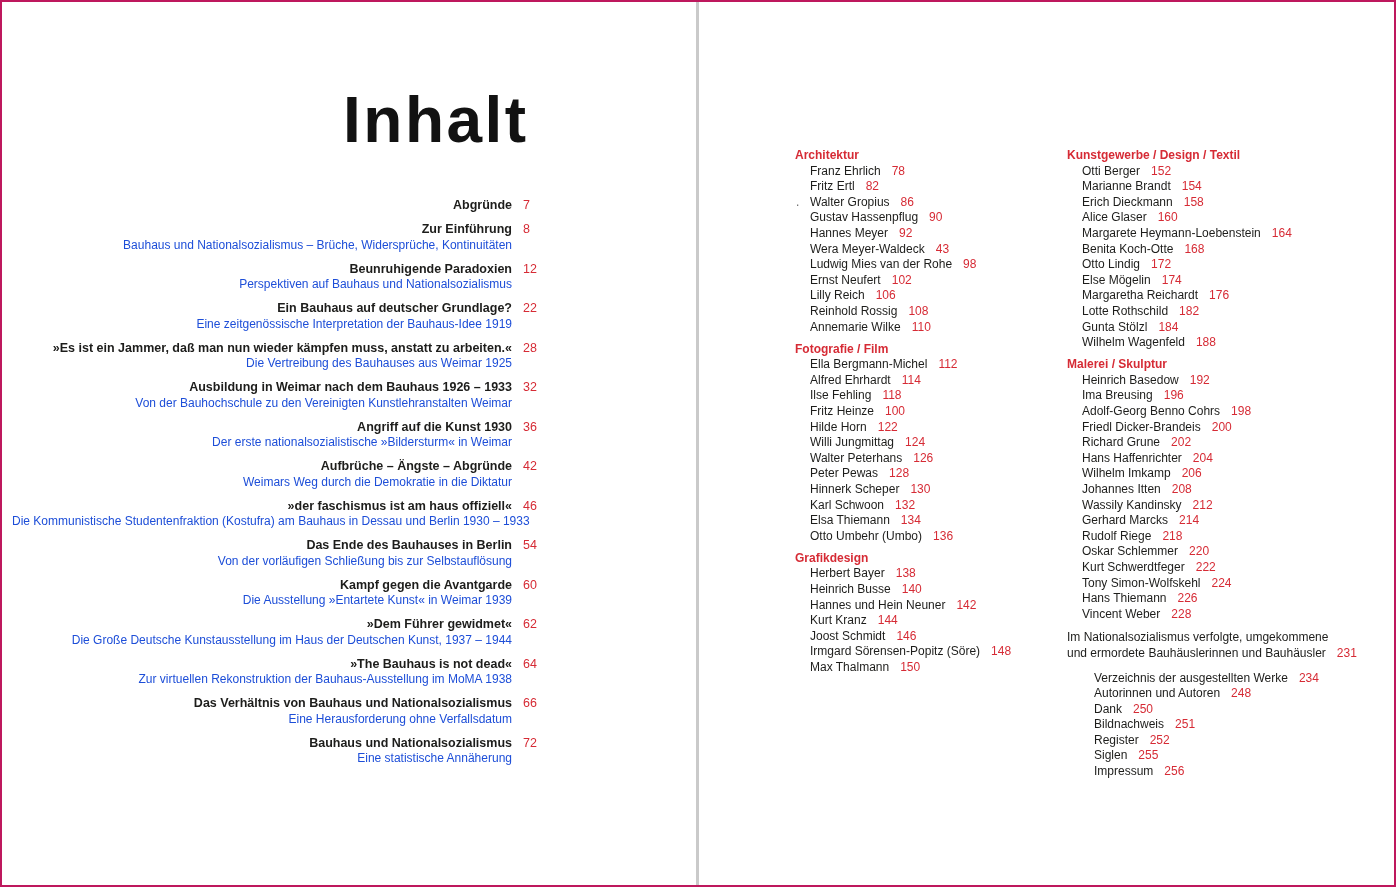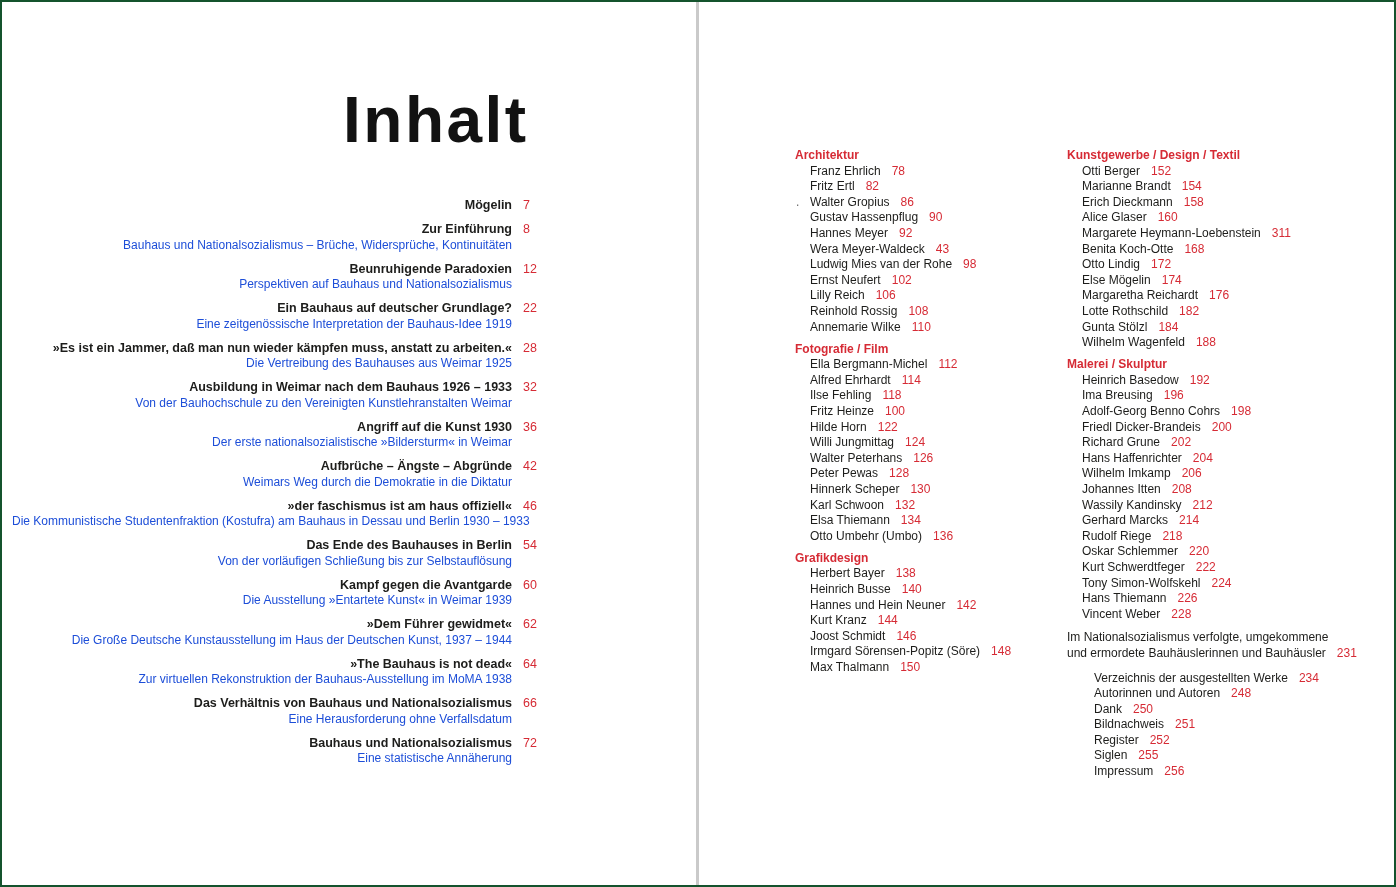--- a/index.html
+++ b/index.html
@@ -8,21 +8,21 @@
     font-family: "Liberation Sans", sans-serif;
     color: #1d1d1b;
     width: 1396px;
     height: 887px;
   }
   .spread {
     position: relative;
     width: 1396px;
     height: 887px;
     background: #ffffff;
-    border: 2px solid #14532d;
+    border: 2px solid #be185d;
     overflow: hidden;
   }
   .gutter {
     position: absolute;
     left: 694px;
     top: 0;
     bottom: 0;
     width: 3px;
     background: #cacaca;
   }
@@ -89,21 +89,21 @@
 
 <div class="spread">
   <div class="gutter"></div>
 
   <section>
     <h1 class="page-title">Inhalt</h1>
 
     <div class="toc">
 
         <div class="toc-entry">
-          <div class="toc-line1"><span class="toc-title">Mögelin</span><span class="toc-num">7</span></div>
+          <div class="toc-line1"><span class="toc-title">Abgründe</span><span class="toc-num">7</span></div>
 
         </div>
 
         <div class="toc-entry">
           <div class="toc-line1"><span class="toc-title">Zur Einführung</span><span class="toc-num">8</span></div>
           <div class="toc-sub">Bauhaus und Nationalsozialismus – Brüche, Widersprüche, Kontinuitäten</div>
         </div>
 
         <div class="toc-entry">
           <div class="toc-line1"><span class="toc-title">Beunruhigende Paradoxien</span><span class="toc-num">12</span></div>
@@ -261,21 +261,21 @@
         <div>
 
             <div class="row"><span>Otti Berger</span><span class="num">152</span></div>
 
             <div class="row"><span>Marianne Brandt</span><span class="num">154</span></div>
 
             <div class="row"><span>Erich Dieckmann</span><span class="num">158</span></div>
 
             <div class="row"><span>Alice Glaser</span><span class="num">160</span></div>
 
-            <div class="row"><span>Margarete Heymann-Loebenstein</span><span class="num">311</span></div>
+            <div class="row"><span>Margarete Heymann-Loebenstein</span><span class="num">164</span></div>
 
             <div class="row"><span>Benita Koch-Otte</span><span class="num">168</span></div>
 
             <div class="row"><span>Otto Lindig</span><span class="num">172</span></div>
 
             <div class="row"><span>Else Mögelin</span><span class="num">174</span></div>
 
             <div class="row"><span>Margaretha Reichardt</span><span class="num">176</span></div>
 
             <div class="row"><span>Lotte Rothschild</span><span class="num">182</span></div>

